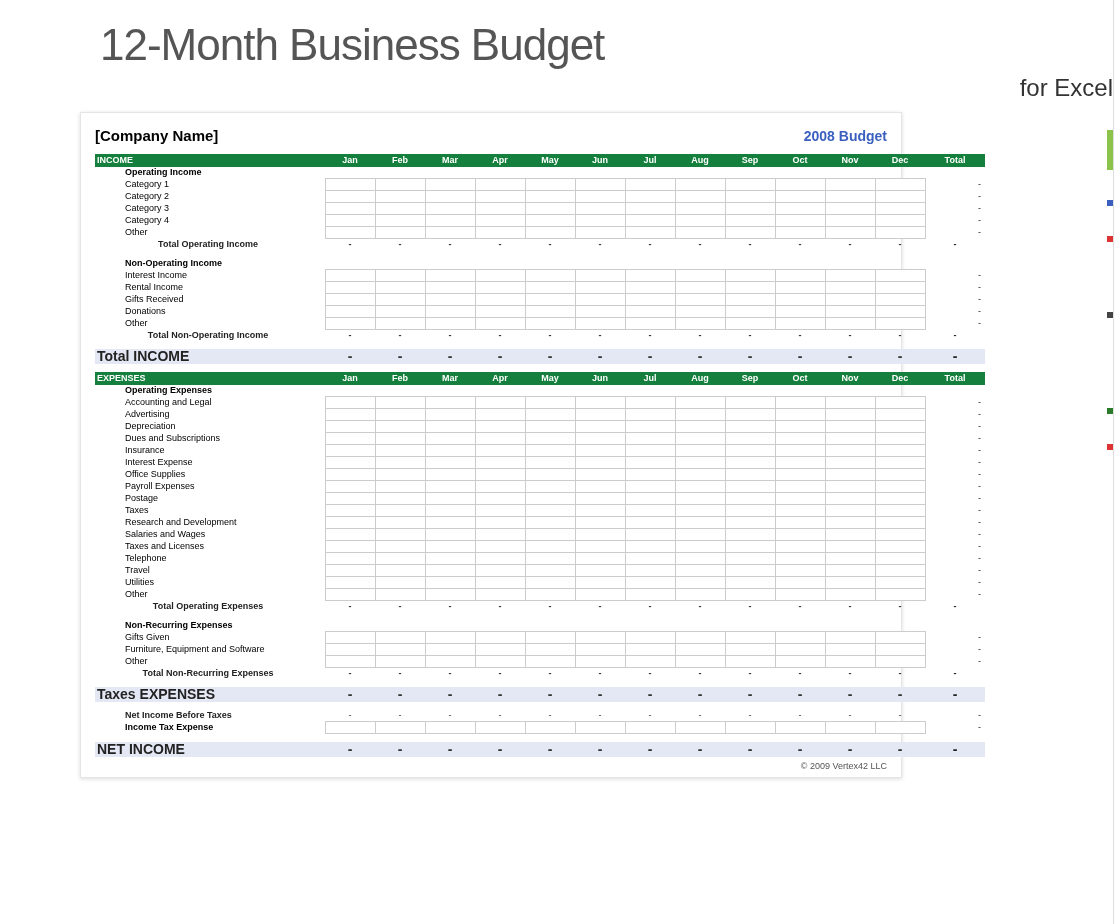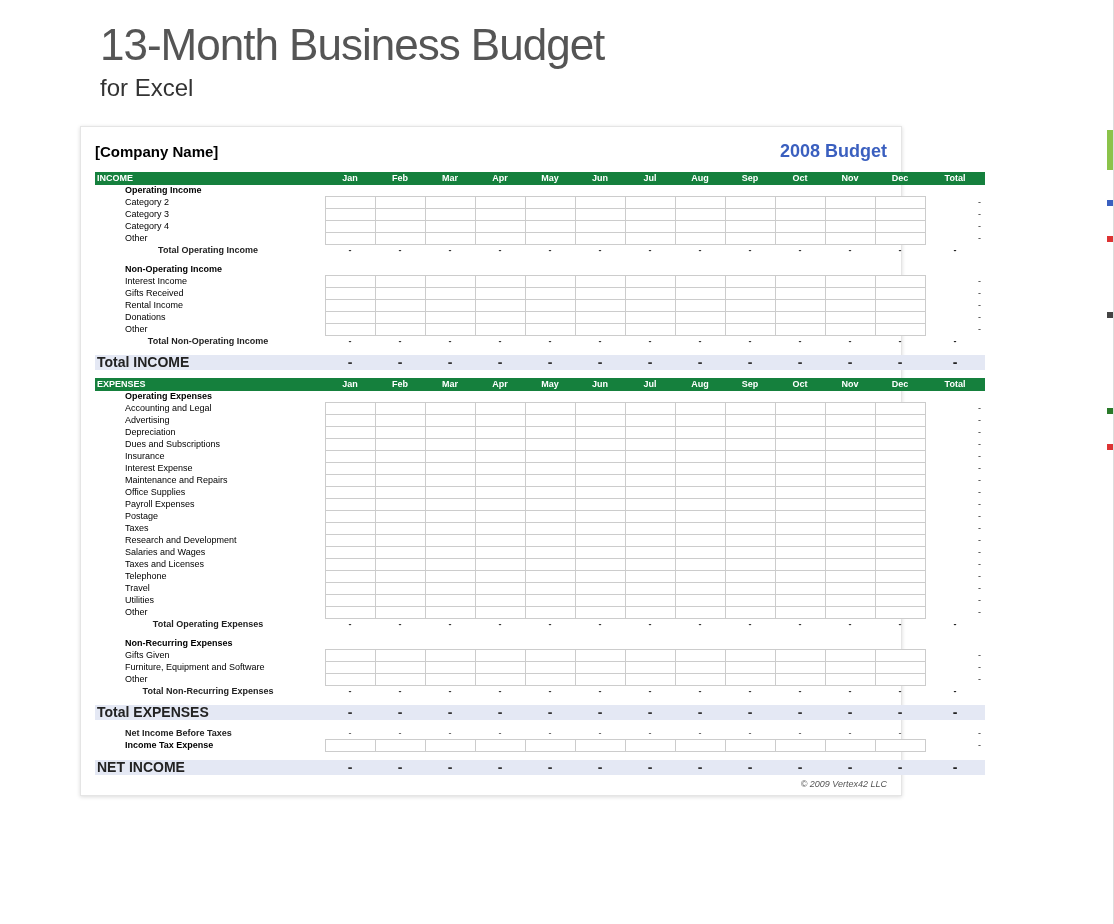--- a/index.html
+++ b/index.html
@@ -1,22 +1,22 @@
 <!DOCTYPE html>
 <html><head>
 <meta charset="utf-8">
 <style>
   html,body{margin:0;padding:0;background:#f5f5f5;font-family:Arial,Helvetica,sans-serif;color:#222;}
   .page{width:1114px;min-height:924px;background:#fff;padding:10px 0 30px 0;box-sizing:border-box;position:relative;border-right:1px solid #ddd;}
   .title{font-size:44px;font-weight:400;color:#555;margin:10px 0 0 100px;letter-spacing:-1px;}
-  .subtitle{font-size:24px;font-weight:400;color:#333;margin:4px 0 24px 100px;}
+  .subtitle{font-size:24px;font-weight:400;color:#333;margin:4px 0 10px 100px;text-align:right;}
   .sheet-wrap{margin:0 0 16px 80px;width:822px;background:#fff;border:1px solid #e5e5e5;box-shadow:0 1px 4px rgba(0,0,0,.15);padding:14px 14px 6px 14px;box-sizing:border-box;}
   .sheet-header{display:flex;justify-content:space-between;align-items:baseline;margin-bottom:10px;}
   .company{font-weight:bold;font-size:15px;color:#000;}
-  .year-badge{color:#3a5fbf;font-weight:bold;font-size:18px;}
+  .year-badge{color:#3a5fbf;font-weight:bold;font-size:14px;}
   table.budget{border-collapse:collapse;width:100%;font-size:9px;table-layout:fixed;}
   table.budget td, table.budget th{padding:0 2px;height:11px;line-height:11px;white-space:nowrap;overflow:hidden;}
   col.label{width:230px;}
   col.m{width:50px;}
   col.total{width:60px;}
   tr.section-head td{background:#15803d;color:#fff;font-weight:bold;font-size:9px;height:13px;}
   tr.section-head td.month{text-align:center;}
   tr.subhead td.label{font-weight:bold;color:#000;padding-left:30px;}
   tr.item td.label{padding-left:30px;color:#000;}
   tr.item td.cell{border:1px solid #ccc;background:#fff;}
@@ -24,29 +24,29 @@
   tr.subtotal td{font-weight:bold;}
   tr.subtotal td.label{text-align:center;padding-right:6px;}
   tr.subtotal td.cell, tr.subtotal td.total{text-align:center;}
   tr.major-total td{background:#e4e8f4;font-weight:bold;height:15px;font-size:14px;}
   tr.major-total td.cell, tr.major-total td.total{text-align:center;}
   tr.spacer td{height:8px;border:none;}
   tr.net td.label{font-weight:bold;padding-left:30px;}
   tr.net td.cell{text-align:center;}
   tr.net td.total{text-align:right;padding-right:4px;}
   .dash{color:#333;}
-  .copyright{font-size:9px;color:#555;text-align:right;margin-top:4px;font-style:italic;}
+  .copyright{font-size:9px;color:#555;text-align:right;margin-top:4px;}
   .side-accents{position:absolute;right:0;top:130px;width:6px;}
   .side-accents span{display:block;width:6px;margin-bottom:30px;}
 </style>
 </head>
 <body>
 
 <div class="page">
-  <div class="title">13-Month Business Budget</div>
+  <div class="title">12-Month Business Budget</div>
   <div class="subtitle">for Excel</div>
 
   <div class="sheet-wrap">
     <div class="sheet-header">
       <span class="company">[Company Name]</span>
       <span class="year-badge">2008 Budget</span>
     </div>
 
     <table class="budget">
       <colgroup>
@@ -92,20 +92,36 @@
             <td class=""></td>
             <td class=""></td>
             <td class=""></td>
             <td class=""></td>
             <td class=""></td>
             <td class=""></td>
             <td class=""></td>
             <td class=""></td>
           </tr>
           <tr class="item">
+            <td class="label">Category 1</td>
+            <td class="cell"></td>
+            <td class="cell"></td>
+            <td class="cell"></td>
+            <td class="cell"></td>
+            <td class="cell"></td>
+            <td class="cell"></td>
+            <td class="cell"></td>
+            <td class="cell"></td>
+            <td class="cell"></td>
+            <td class="cell"></td>
+            <td class="cell"></td>
+            <td class="cell"></td>
+            <td class="total">-</td>
+          </tr>
+          <tr class="item">
             <td class="label">Category 2</td>
             <td class="cell"></td>
             <td class="cell"></td>
             <td class="cell"></td>
             <td class="cell"></td>
             <td class="cell"></td>
             <td class="cell"></td>
             <td class="cell"></td>
             <td class="cell"></td>
             <td class="cell"></td>
@@ -207,37 +223,37 @@
             <td class="cell"></td>
             <td class="cell"></td>
             <td class="cell"></td>
             <td class="cell"></td>
             <td class="cell"></td>
             <td class="cell"></td>
             <td class="cell"></td>
             <td class="total">-</td>
           </tr>
           <tr class="item">
+            <td class="label">Rental Income</td>
+            <td class="cell"></td>
+            <td class="cell"></td>
+            <td class="cell"></td>
+            <td class="cell"></td>
+            <td class="cell"></td>
+            <td class="cell"></td>
+            <td class="cell"></td>
+            <td class="cell"></td>
+            <td class="cell"></td>
+            <td class="cell"></td>
+            <td class="cell"></td>
+            <td class="cell"></td>
+            <td class="total">-</td>
+          </tr>
+          <tr class="item">
             <td class="label">Gifts Received</td>
-            <td class="cell"></td>
-            <td class="cell"></td>
-            <td class="cell"></td>
-            <td class="cell"></td>
-            <td class="cell"></td>
-            <td class="cell"></td>
-            <td class="cell"></td>
-            <td class="cell"></td>
-            <td class="cell"></td>
-            <td class="cell"></td>
-            <td class="cell"></td>
-            <td class="cell"></td>
-            <td class="total">-</td>
-          </tr>
-          <tr class="item">
-            <td class="label">Rental Income</td>
             <td class="cell"></td>
             <td class="cell"></td>
             <td class="cell"></td>
             <td class="cell"></td>
             <td class="cell"></td>
             <td class="cell"></td>
             <td class="cell"></td>
             <td class="cell"></td>
             <td class="cell"></td>
             <td class="cell"></td>
@@ -437,36 +453,20 @@
             <td class="cell"></td>
             <td class="cell"></td>
             <td class="cell"></td>
             <td class="cell"></td>
             <td class="cell"></td>
             <td class="cell"></td>
             <td class="cell"></td>
             <td class="total">-</td>
           </tr>
           <tr class="item">
-            <td class="label">Maintenance and Repairs</td>
-            <td class="cell"></td>
-            <td class="cell"></td>
-            <td class="cell"></td>
-            <td class="cell"></td>
-            <td class="cell"></td>
-            <td class="cell"></td>
-            <td class="cell"></td>
-            <td class="cell"></td>
-            <td class="cell"></td>
-            <td class="cell"></td>
-            <td class="cell"></td>
-            <td class="cell"></td>
-            <td class="total">-</td>
-          </tr>
-          <tr class="item">
             <td class="label">Office Supplies</td>
             <td class="cell"></td>
             <td class="cell"></td>
             <td class="cell"></td>
             <td class="cell"></td>
             <td class="cell"></td>
             <td class="cell"></td>
             <td class="cell"></td>
             <td class="cell"></td>
             <td class="cell"></td>
@@ -731,21 +731,21 @@
             <td class="cell"><span class="dash">-</span></td>
             <td class="cell"><span class="dash">-</span></td>
             <td class="cell"><span class="dash">-</span></td>
             <td class="cell"><span class="dash">-</span></td>
             <td class="total">-</td>
           </tr>
           <tr class="spacer">
             <td colspan="14"></td>
           </tr>
           <tr class="major-total">
-            <td class="label">Total EXPENSES</td>
+            <td class="label">Taxes EXPENSES</td>
             <td class="cell"><span class="dash">-</span></td>
             <td class="cell"><span class="dash">-</span></td>
             <td class="cell"><span class="dash">-</span></td>
             <td class="cell"><span class="dash">-</span></td>
             <td class="cell"><span class="dash">-</span></td>
             <td class="cell"><span class="dash">-</span></td>
             <td class="cell"><span class="dash">-</span></td>
             <td class="cell"><span class="dash">-</span></td>
             <td class="cell"><span class="dash">-</span></td>
             <td class="cell"><span class="dash">-</span></td>

